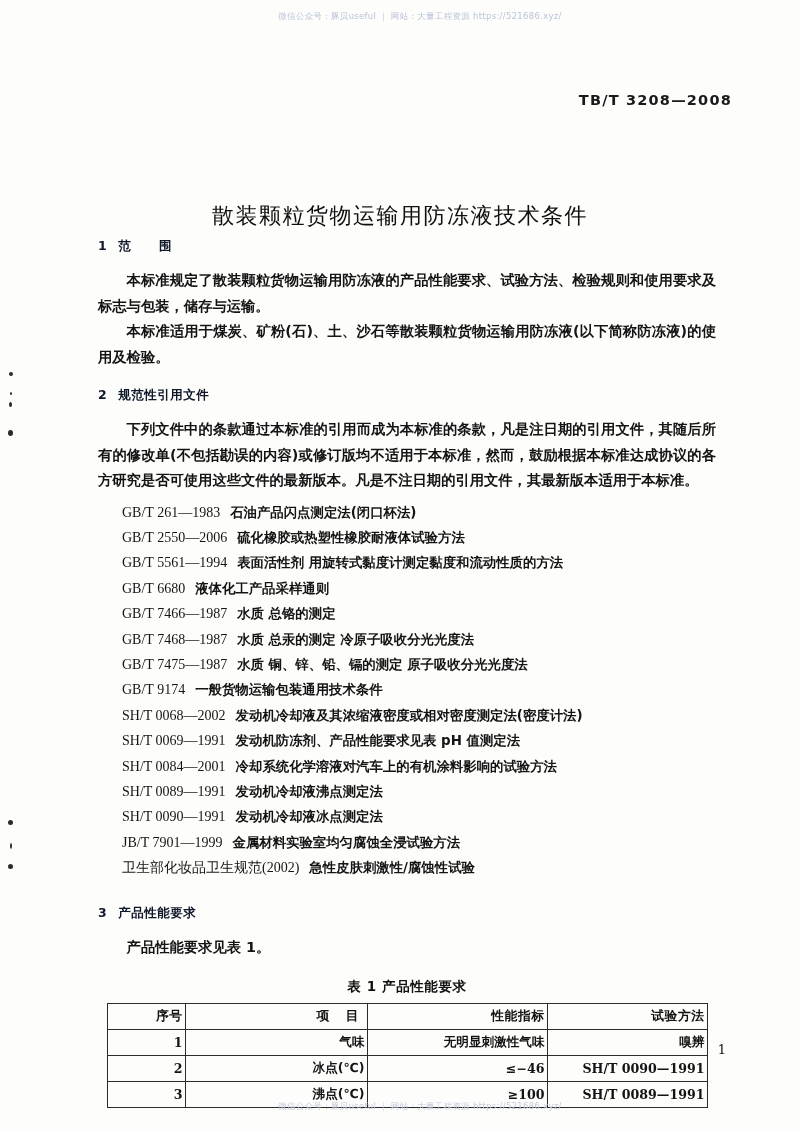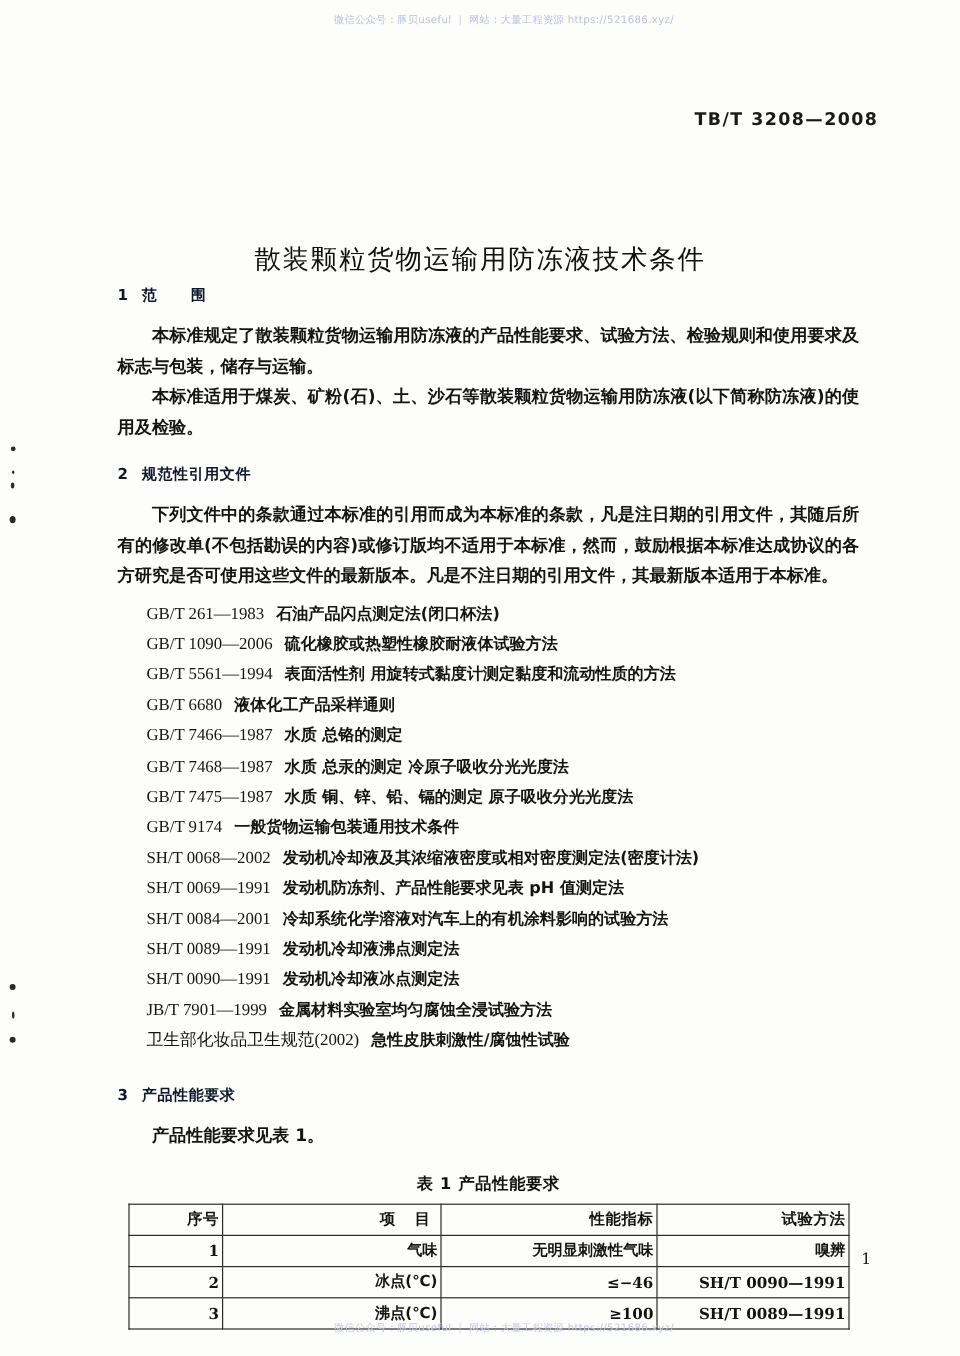--- a/index.html
+++ b/index.html
@@ -202,21 +202,21 @@
 
     <div class="spacer-md"></div>
 
     <div class="clause-head">
       <span class="num">2</span><span>规范性引用文件</span>
     </div>
     <p class="para">下列文件中的条款通过本标准的引用而成为本标准的条款，凡是注日期的引用文件，其随后所有的修改单(不包括勘误的内容)或修订版均不适用于本标准，然而，鼓励根据本标准达成协议的各方研究是否可使用这些文件的最新版本。凡是不注日期的引用文件，其最新版本适用于本标准。</p>
 
     <ul class="ref-list">
       <li><span class="code">GB/T 261—1983</span><span class="tit">石油产品闪点测定法(闭口杯法)</span></li>
-      <li><span class="code">GB/T 1090—2006</span><span class="tit">硫化橡胶或热塑性橡胶耐液体试验方法</span></li>
+      <li><span class="code">GB/T 2550—2006</span><span class="tit">硫化橡胶或热塑性橡胶耐液体试验方法</span></li>
       <li><span class="code">GB/T 5561—1994</span><span class="tit">表面活性剂    用旋转式黏度计测定黏度和流动性质的方法</span></li>
       <li><span class="code">GB/T 6680</span><span class="tit">液体化工产品采样通则</span></li>
       <li><span class="code">GB/T 7466—1987</span><span class="tit">水质    总铬的测定</span></li>
       <li><span class="code">GB/T 7468—1987</span><span class="tit">水质    总汞的测定    冷原子吸收分光光度法</span></li>
       <li><span class="code">GB/T 7475—1987</span><span class="tit">水质    铜、锌、铅、镉的测定    原子吸收分光光度法</span></li>
       <li><span class="code">GB/T 9174</span><span class="tit">一般货物运输包装通用技术条件</span></li>
       <li><span class="code">SH/T 0068—2002</span><span class="tit">发动机冷却液及其浓缩液密度或相对密度测定法(密度计法)</span></li>
       <li><span class="code">SH/T 0069—1991</span><span class="tit">发动机防冻剂、产品性能要求见表 pH 值测定法</span></li>
       <li><span class="code">SH/T 0084—2001</span><span class="tit">冷却系统化学溶液对汽车上的有机涂料影响的试验方法</span></li>
       <li><span class="code">SH/T 0089—1991</span><span class="tit">发动机冷却液沸点测定法</span></li>

